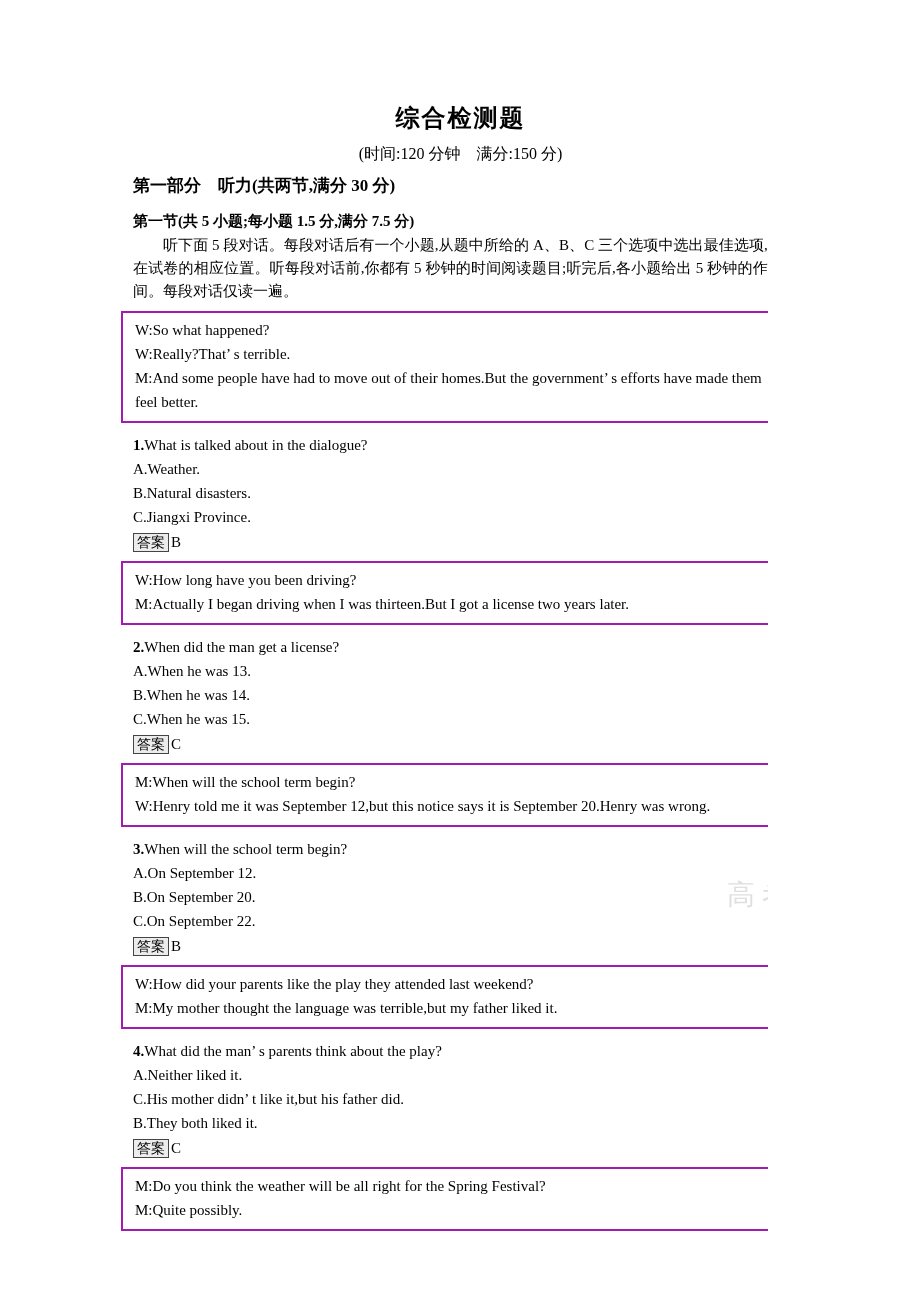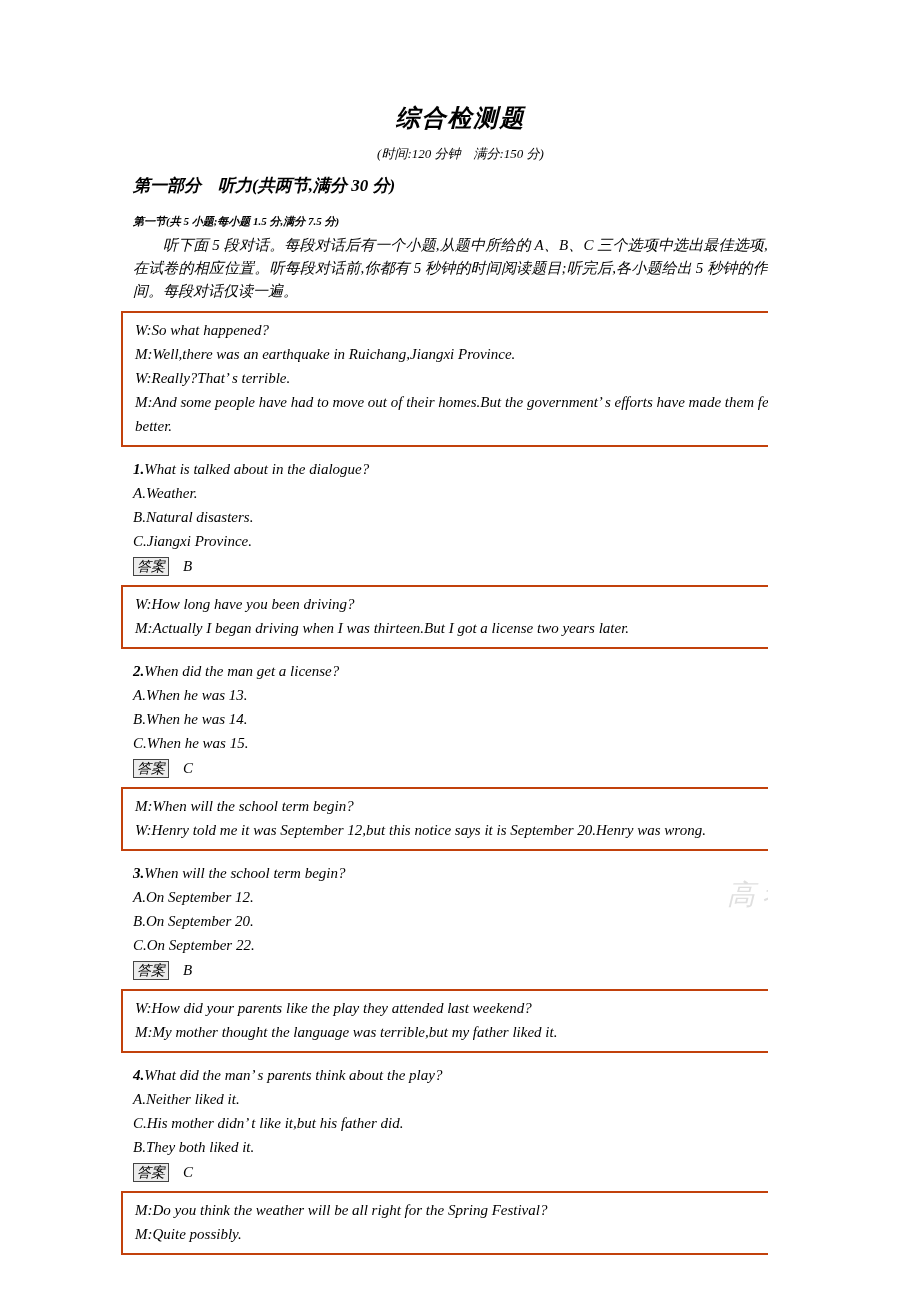--- a/index.html
+++ b/index.html
@@ -5,68 +5,67 @@
   * { box-sizing: border-box; }
   html, body { margin: 0; padding: 0; background: #ffffff; }
   .page {
     position: relative;
     width: 768px;
     height: 1302px;
     background: #ffffff;
     overflow: hidden;
     font-family: "Liberation Serif", "DejaVu Serif", serif;
     color: #000000;
-    font-style: italic;
   }
   .content {
     position: absolute;
     left: 121px;
     top: 0;
     width: 679px;
     padding-top: 102px;
   }
   .title {
     font-size: 24px;
     font-weight: bold;
     text-align: center;
     letter-spacing: 2px;
     margin: 0 0 9px 0;
     line-height: 32px;
   }
   .subtitle {
-    font-size: 13px;
+    font-size: 16px;
     text-align: center;
     margin: 0 0 9px 0;
     line-height: 22px;
   }
   .h-part {
     font-size: 17px;
     font-weight: bold;
     margin: 3px 0 12px 0;
     padding-left: 12px;
     line-height: 24px;
   }
   .h-sec {
-    font-size: 11px;
+    font-size: 15px;
     font-weight: bold;
     margin: 0 0 2px 0;
     padding-left: 12px;
     line-height: 22px;
   }
   .instructions {
     font-size: 15px;
     line-height: 23px;
     margin: 0 0 7px 0;
     padding-left: 12px;
     padding-right: 2px;
     text-indent: 2em;
     text-align: justify;
   }
   .dialogue-box {
-    border: 2px solid #c2410c;
+    border: 2px solid #a21caf;
     padding: 5px 12px 7px 12px;
     margin: 8px 0 10px 0;
   }
   .dline {
     font-size: 15px;
     line-height: 24px;
     margin: 0;
   }
   .question { padding-left: 12px; }
   .qline, .opt {
@@ -74,21 +73,20 @@
     line-height: 24px;
     margin: 0;
   }
   .qnum { font-weight: bold; }
   .ansline {
     font-size: 15px;
     line-height: 22px;
     margin: 2px 0 5px 0;
     display: flex;
     align-items: center;
-    gap: 12px;
   }
   .ansbox {
     display: inline-block;
     border: 1px solid #444444;
     background: #ececec;
     font-size: 14px;
     line-height: 17px;
     padding: 0 3px;
   }
   .ansval { margin-left: 2px; }
@@ -110,21 +108,20 @@
   <div class="content">
 
     <h1 class="title">综合检测题</h1>
     <div class="subtitle">(时间:120 分钟　满分:150 分)</div>
     <div class="h-part">第一部分　听力(共两节,满分 30 分)</div>
     <div class="h-sec">第一节(共 5 小题;每小题 1.5 分,满分 7.5 分)</div>
     <p class="instructions">听下面 5 段对话。每段对话后有一个小题,从题中所给的 A、B、C 三个选项中选出最佳选项,并标在试卷的相应位置。听每段对话前,你都有 5 秒钟的时间阅读题目;听完后,各小题给出 5 秒钟的作答时间。每段对话仅读一遍。</p>
 
     <div class="dialogue-box">
       <p class="dline">W:So what happened?</p>
-      <p class="dline">M:Well,there was an earthquake in Ruichang,Jiangxi Province.</p>
       <p class="dline">W:Really?That’ s terrible.</p>
       <p class="dline">M:And some people have had to move out of their homes.But the government’ s efforts have made them feel better.</p>
     </div>
     <div class="question">
       <p class="qline"><span class="qnum">1.</span><span>What is talked about in the dialogue?</span></p>
       <p class="opt">A.Weather.</p>
       <p class="opt">B.Natural disasters.</p>
       <p class="opt">C.Jiangxi Province.</p>
       <p class="ansline">
           <span class="ansbox">答案</span>

